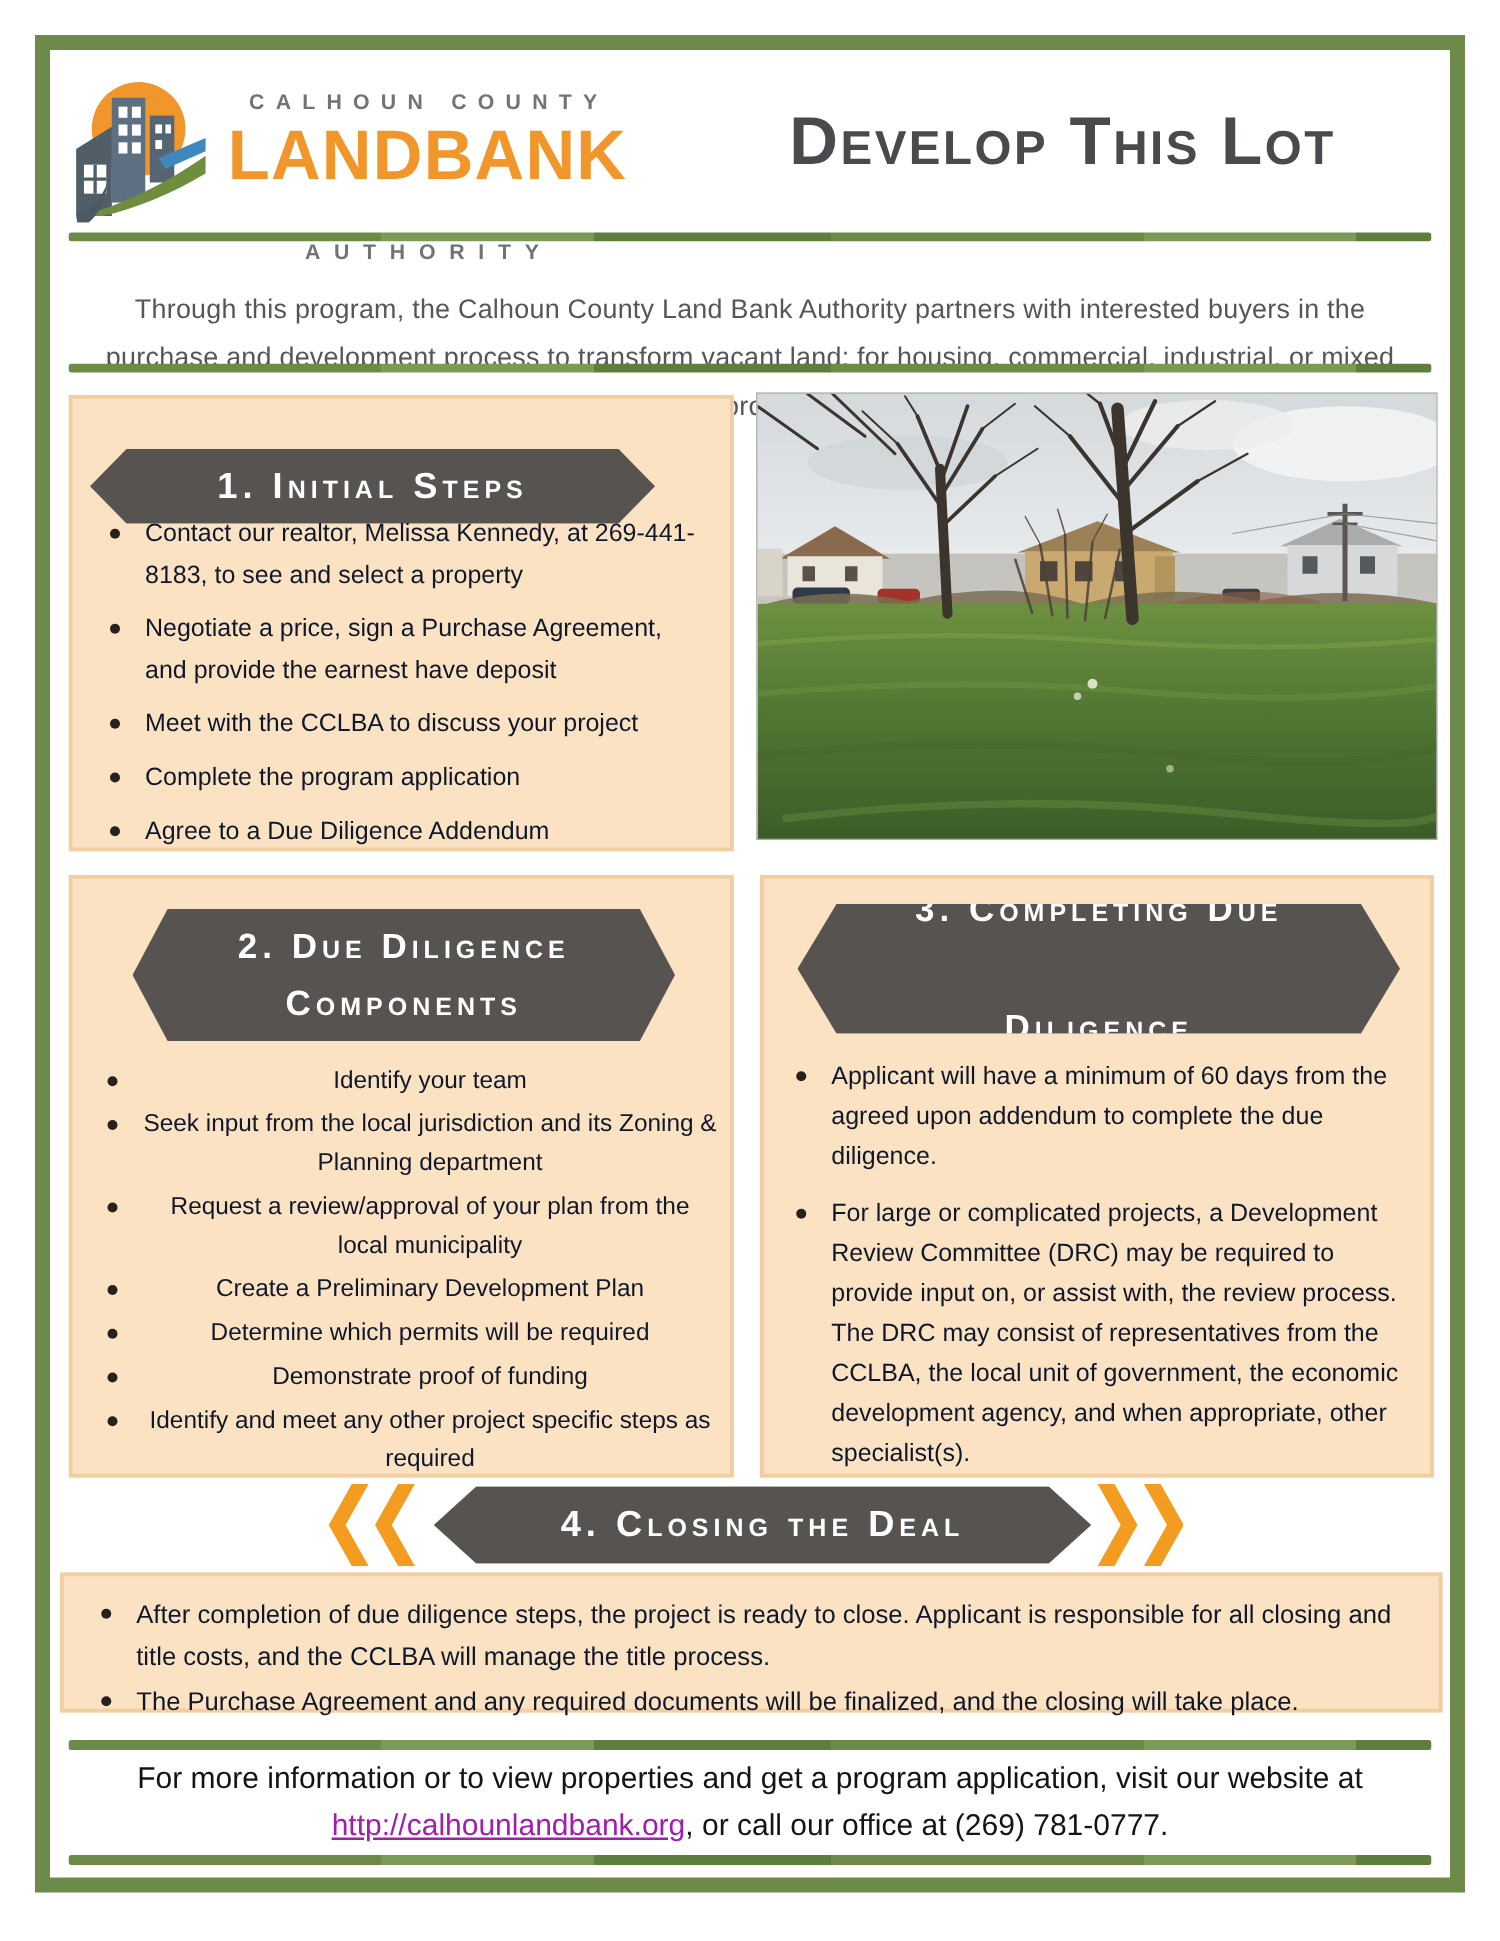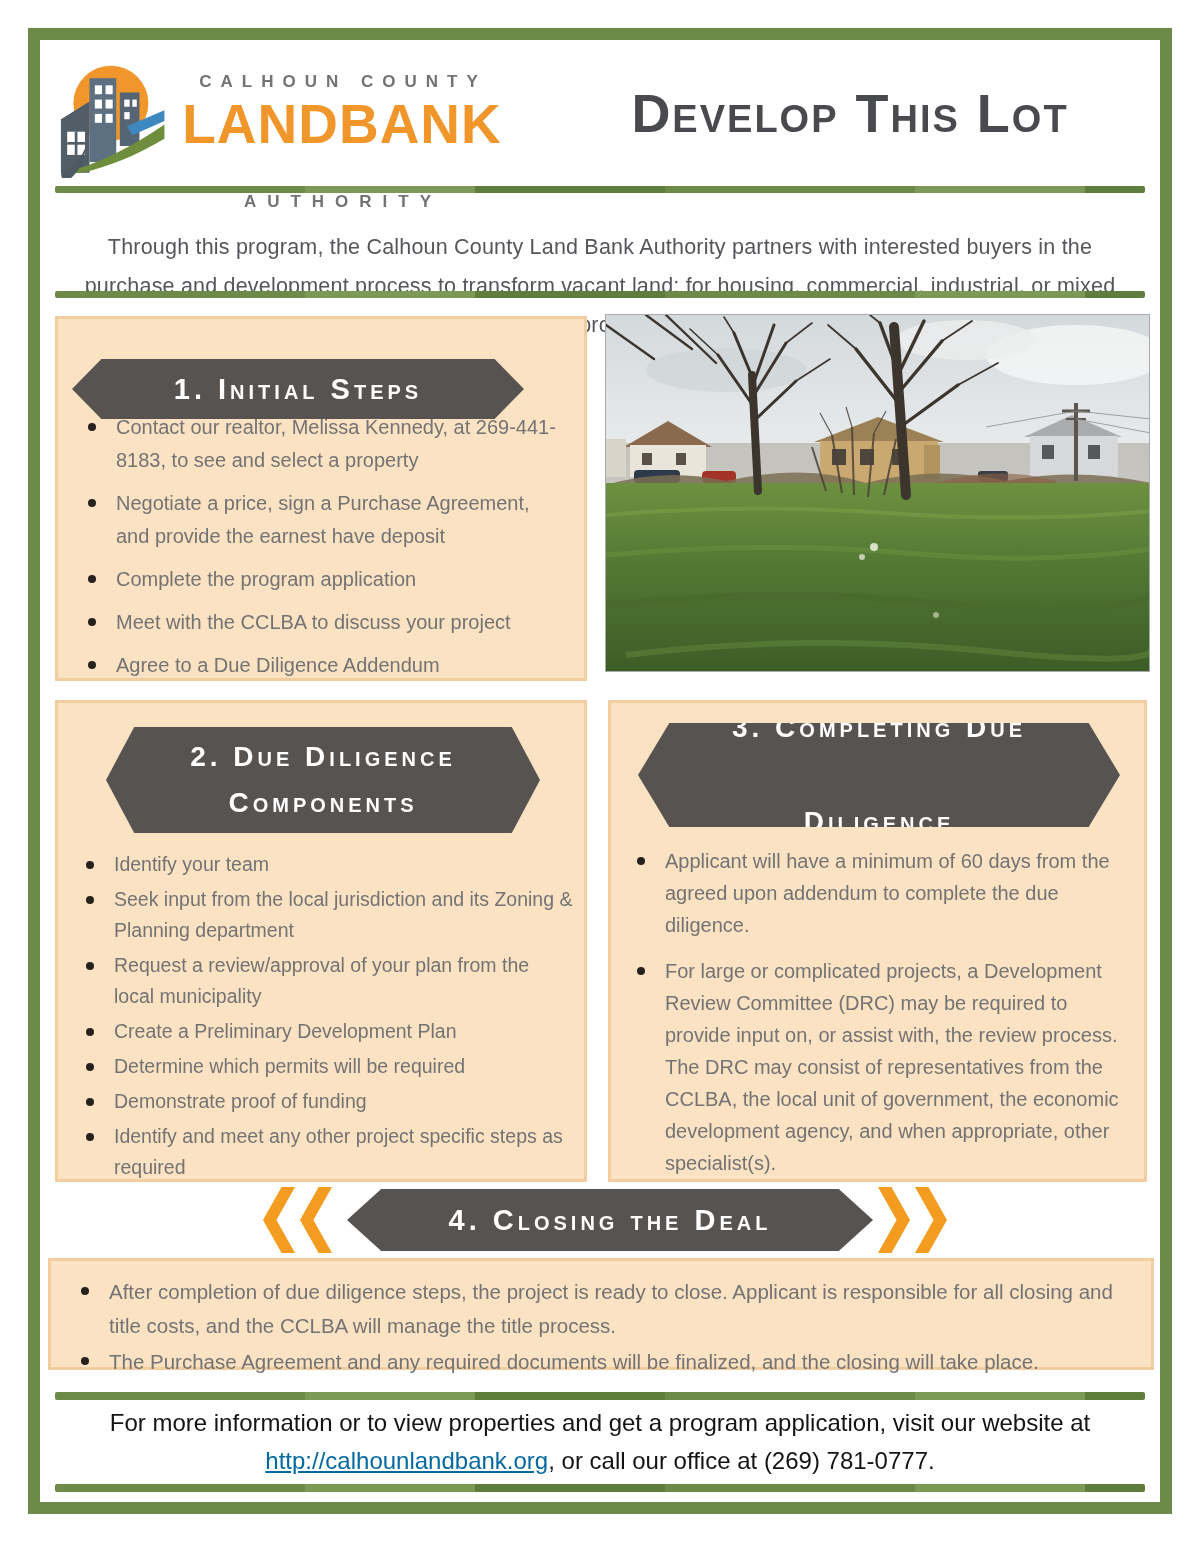--- a/index.html
+++ b/index.html
@@ -25,36 +25,36 @@
   .org-bottom{left:178px;top:160px;width:330px;font-size:17px;letter-spacing:11px;font-weight:bold;margin-top:32px;}
   .doc-title{position:absolute;left:565px;top:82px;width:570px;text-align:center;
              font-variant:small-caps;font-weight:bold;font-size:54px;letter-spacing:2px;color:#494a4e;}
 
   .intro{position:absolute;left:70px;top:206px;width:1060px;text-align:center;
          font-size:21.5px;line-height:39px;color:#55565b;letter-spacing:.2px;}
 
   
   .panel{position:absolute;background:#fbe2c3;border:3px solid #f2cda0;box-sizing:border-box;}
   .panel-1{left:55px;top:316px;width:532px;height:365px;}
-  .panel-2{left:55px;top:700px;width:532px;height:482px;}
+  .panel-2{left:55px;top:700px;width:532px;height:482px;text-align:center;}
   .panel-3{left:608px;top:700px;width:539px;height:482px;}
   .panel-4{left:48px;top:1258px;width:1106px;height:112px;}
 
   
   .banner{position:absolute;background:#575351;color:#ffffff;display:flex;flex-direction:column;
           align-items:center;justify-content:center;font-variant:small-caps;font-weight:bold;
           letter-spacing:4px;clip-path:polygon(6.5% 0,93.5% 0,100% 50%,93.5% 100%,6.5% 100%,0 50%);}
   .banner-1{left:14px;top:20px;width:452px;height:60px;font-size:29px;margin-top:20px;}
   .banner-2{left:48px;top:24px;width:434px;height:106px;font-size:28px;line-height:46px;}
   .banner-3{left:27px;top:20px;width:482px;height:104px;font-size:28px;line-height:46px;gap:48px;}
   .banner-4{left:347px;top:1189px;width:526px;height:62px;font-size:29px;position:absolute;}
 
   
   ul.blist{list-style:none;margin:0;position:absolute;padding:0;}
-  ul.blist li{position:relative;padding-left:40px;color:#737373;}
+  ul.blist li{position:relative;padding-left:40px;color:#0f172a;}
   ul.blist li::before{content:"";position:absolute;left:12px;top:12px;width:8px;height:8px;
                       border-radius:50%;background:#27211d;}
   .list-1{left:18px;top:92px;width:492px;}
   .list-1 li{font-size:20px;line-height:33px;margin-bottom:10px;}
   .list-2{left:16px;top:146px;width:500px;}
   .list-2 li{font-size:19.5px;line-height:31px;margin-bottom:4px;}
   .list-3{left:14px;top:142px;width:506px;}
   .list-3 li{font-size:20px;line-height:32px;margin-bottom:14px;padding-left:44px;}
   .list-4{left:18px;top:14px;width:1060px;}
   .list-4 li{font-size:20.5px;line-height:34px;margin-bottom:2px;padding-left:36px;}
@@ -68,21 +68,21 @@
         clip-path:polygon(0 0,42% 0,100% 50%,42% 100%,0 100%,58% 50%);}
   .chev.left{transform:scaleX(-1);}
   .chev-l1{left:263px;top:1187px;}
   .chev-l2{left:300px;top:1187px;}
   .chev-r1{left:878px;top:1187px;}
   .chev-r2{left:915px;top:1187px;}
 
   
   .footer{position:absolute;left:50px;top:1404px;width:1100px;text-align:center;
           font-size:24px;line-height:38px;color:#141414;}
-  .footer a{color:#0369a1;text-decoration:underline;}
+  .footer a{color:#a21caf;text-decoration:underline;}
 </style>
 </head>
 <body>
 
 <div class="sheet">
 
   <div class="frame"></div>
 
   <svg class="logo-icon" viewBox="0 0 130 135">
     <circle cx="66" cy="52" r="42" fill="#f0962b"></circle>
@@ -113,22 +113,22 @@
 
   <div class="rule rule-a"></div>
   <p class="intro">Through this program, the Calhoun County Land Bank Authority partners with interested buyers in the purchase and development process to transform vacant land; for housing, commercial, industrial, or mixed use projects.</p>
   <div class="rule rule-b"></div>
 
   <section class="panel panel-1">
     <div class="banner banner-1">1. Initial Steps</div>
     <ul class="blist list-1">
       <li>Contact our realtor, Melissa Kennedy, at 269-441-8183, to see and select a property</li>
       <li>Negotiate a price, sign a Purchase Agreement, and provide the earnest have deposit</li>
+      <li>Meet with the CCLBA to discuss your project</li>
       <li>Complete the program application</li>
-      <li>Meet with the CCLBA to discuss your project</li>
       <li>Agree to a Due Diligence Addendum</li>
     </ul>
   </section>
 
   <figure class="photo" style="margin:0">
     <svg viewBox="0 0 545 358" width="545" height="358" preserveAspectRatio="none">
       <defs>
         <linearGradient id="sky" x1="0" y1="0" x2="0" y2="1">
           <stop offset="0" stop-color="#d4d9dc"></stop>
             <stop offset="0.6" stop-color="#e4e7e9"></stop>

